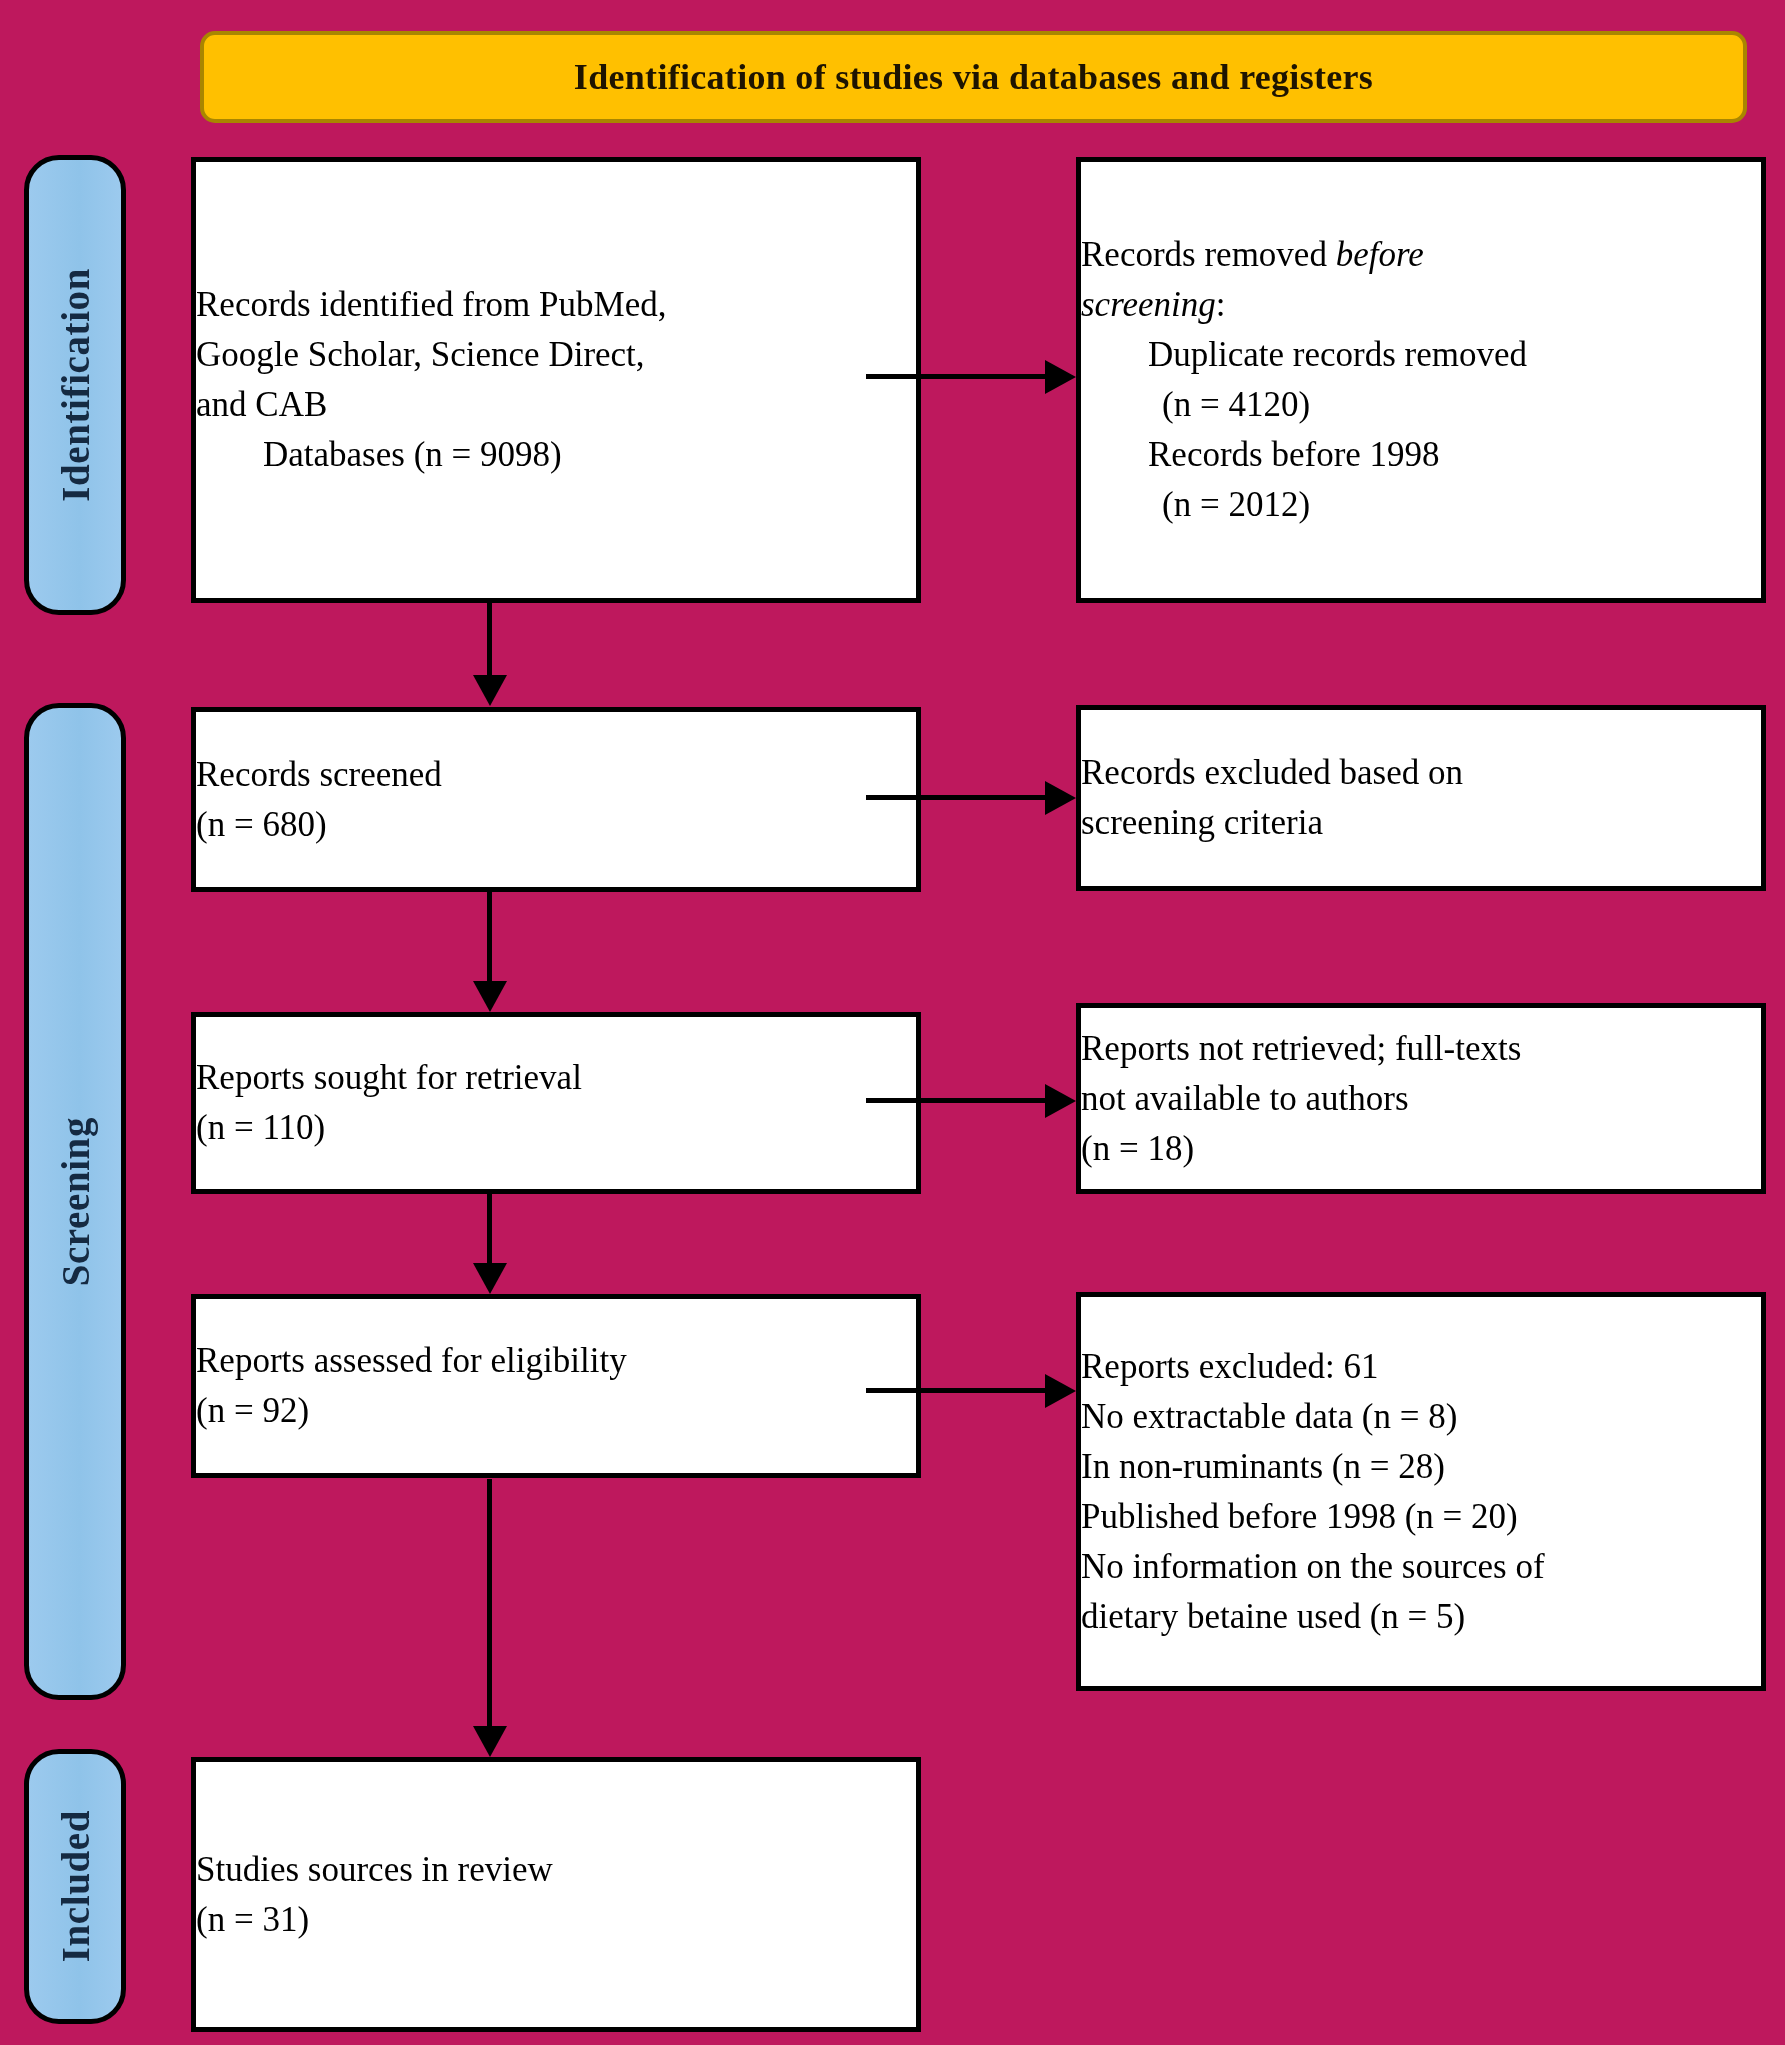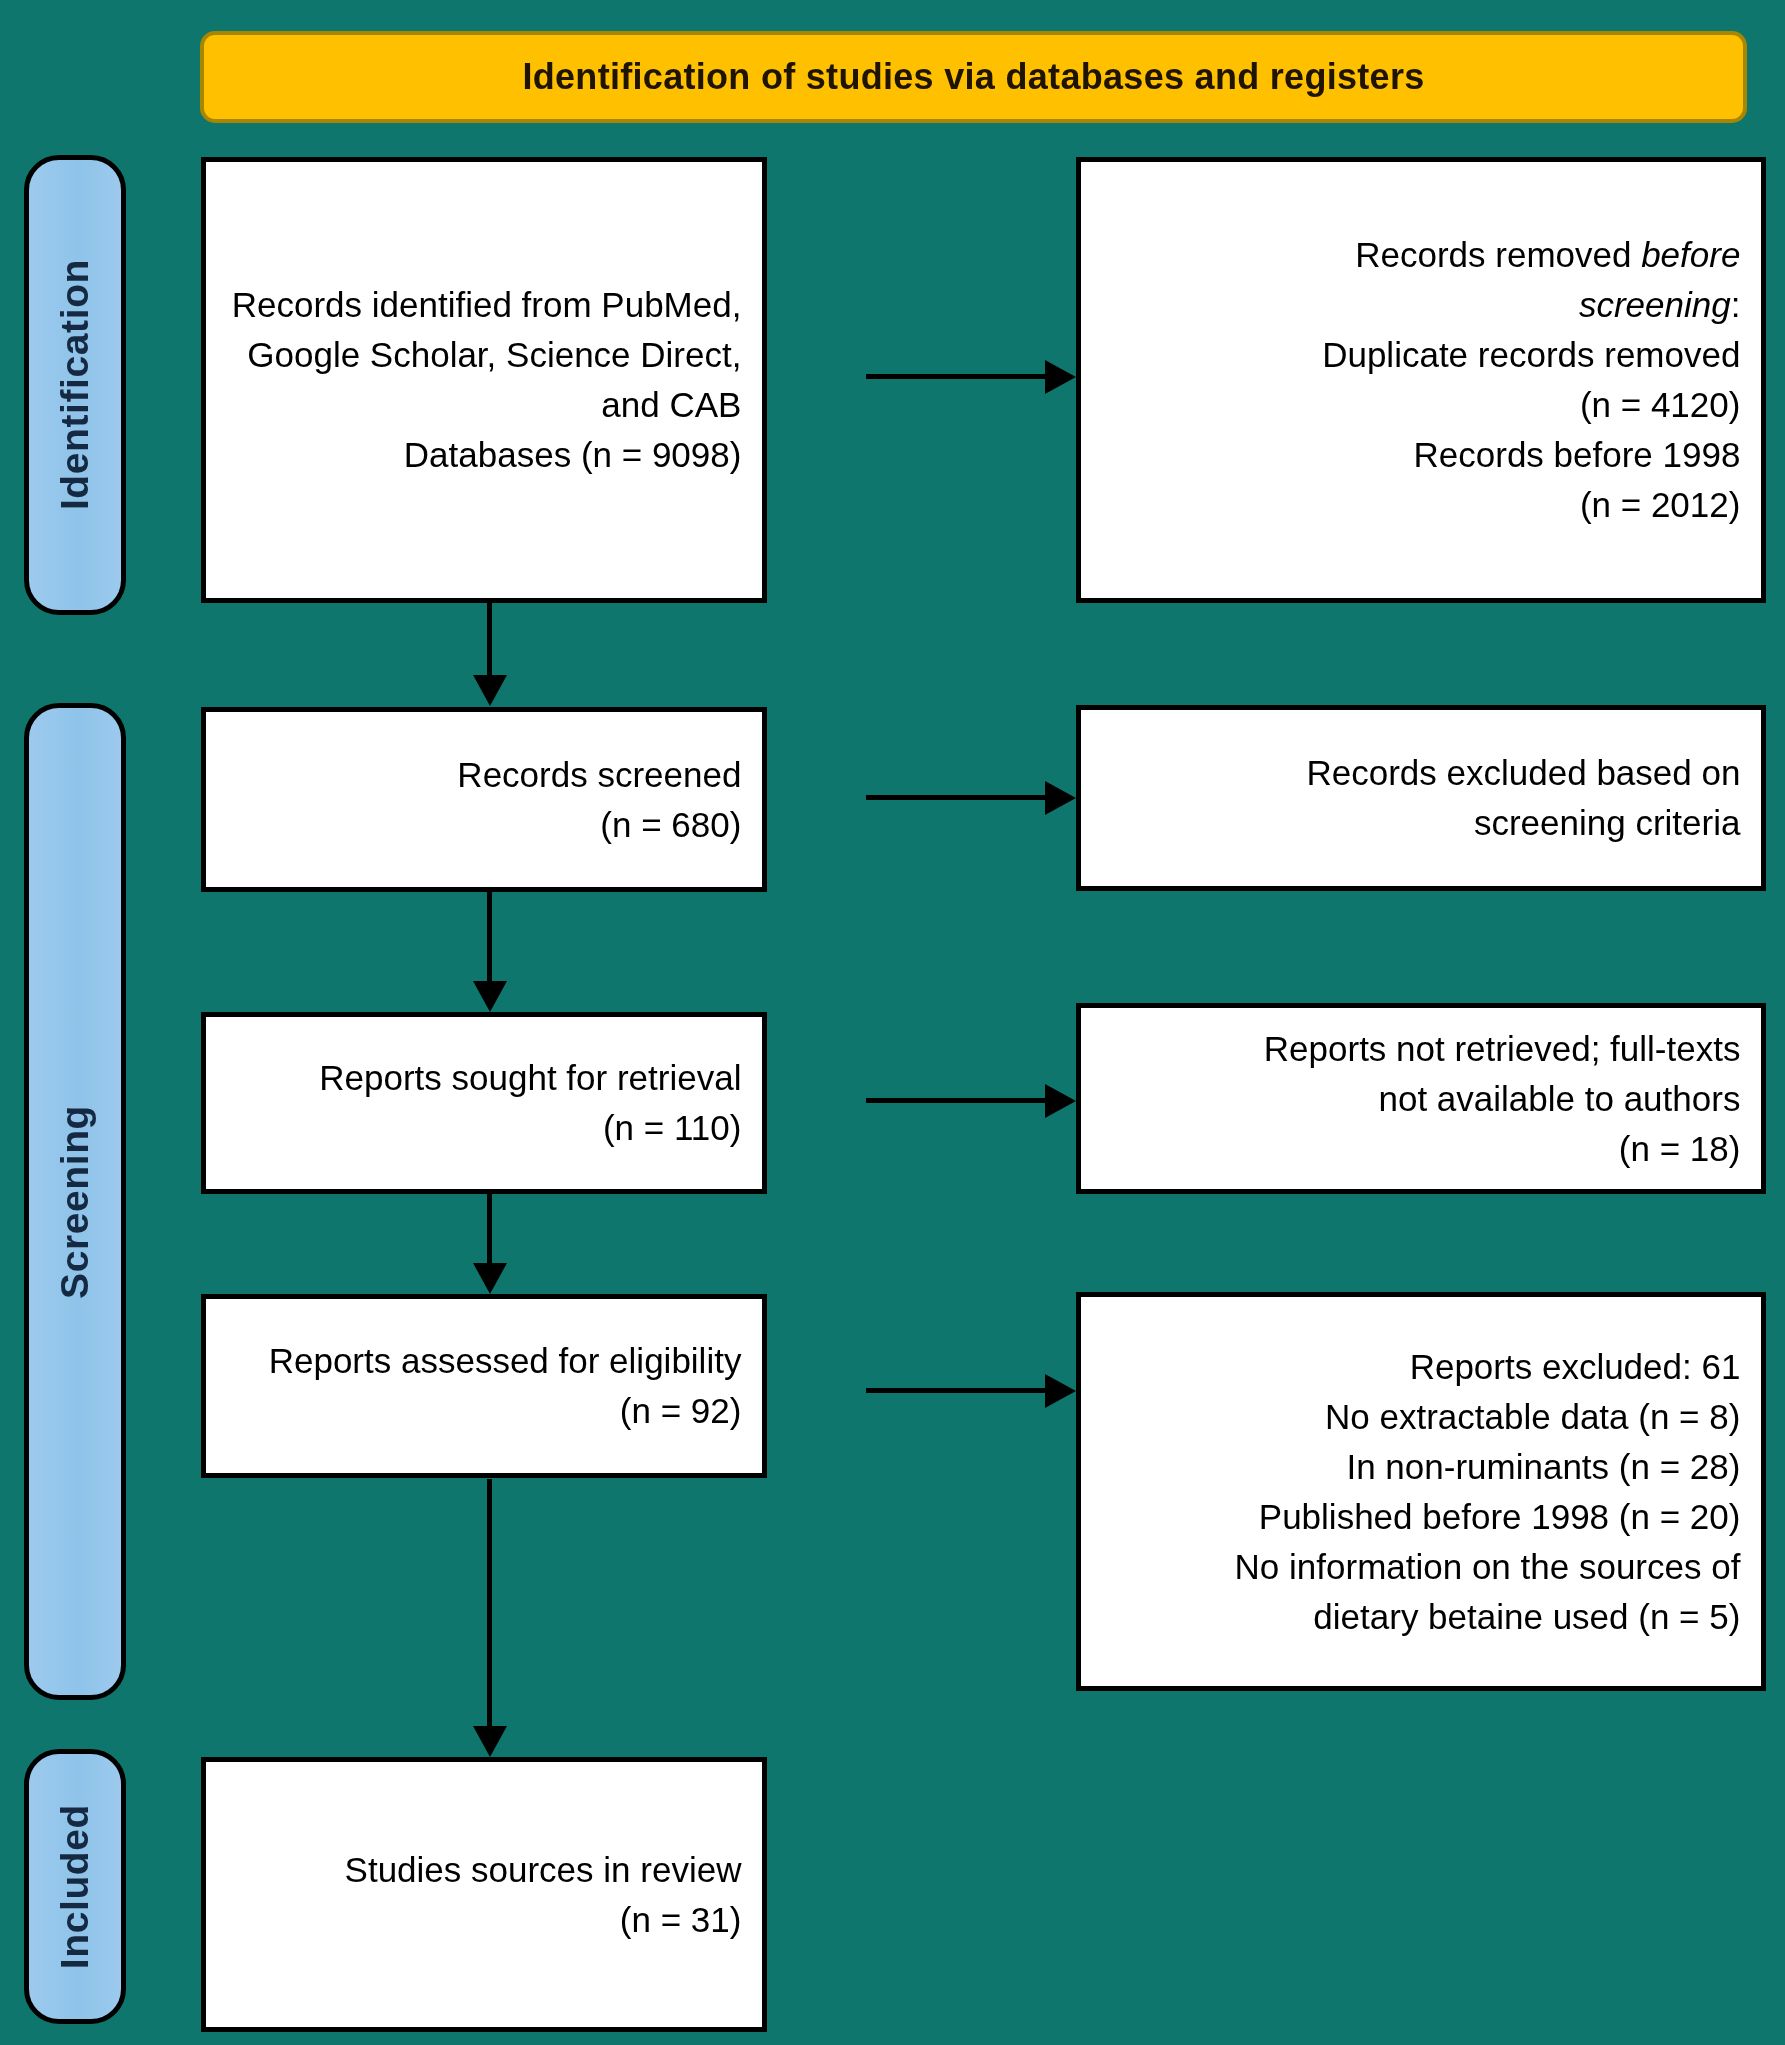--- a/index.html
+++ b/index.html
@@ -1,23 +1,22 @@
 <!DOCTYPE html>
 <html style="--banner-fill: #FFC000; --banner-border: #A98600; --stage-fill: #8FC3E9; --stage-border: #000000; --stage-text: #152A42; --box-border: #000000; --arrow: #000000;font-size:9px"><head>
 <meta charset="utf-8">
 <style>
   html,body{margin:0;padding:0;background:#ffffff;}
   .canvas{
     position:relative;
     width:1786px;height:2046px;
-    background:#0f766e;
-    font-family:Liberation Sans, sans-serif;
+    background:#be185d;
+    font-family:Liberation Serif, serif;
     color:#000;
     overflow:hidden;
-    text-align:right;
   }
   
   .banner{
     position:absolute;left:200px;top:31px;width:1547px;height:92px;
     box-sizing:border-box;
     background:var(--banner-fill,#FFC000);
     border:4px solid var(--banner-border,#A98600);
     border-radius:15px;
     display:flex;align-items:center;justify-content:center;
   }
@@ -41,21 +40,21 @@
     font-weight:bold;font-size:39px;color:var(--stage-text,#152A42);
     letter-spacing:0.6px;white-space:nowrap;
   }
   
   .box{
     position:absolute;box-sizing:border-box;background:#fff;
     border:5.7px solid var(--box-border,#000000);
     display:flex;flex-direction:column;justify-content:center;
     padding-right:20.6px;
   }
-  .main{left:201px;width:566px;}
+  .main{left:191px;width:730px;}
   .side{left:1076px;width:690px;}
   .b1{top:157px;height:446px;}
   .b2{top:707px;height:185px;}
   .b3{top:1012px;height:182px;}
   .b4{top:1294px;height:184px;}
   .b5{top:1757px;height:275px;}
   .r1{top:157px;height:446px;}
   .r2{top:705px;height:186px;}
   .r3{top:1003px;height:191px;}
   .r4{top:1292px;height:399px;}

